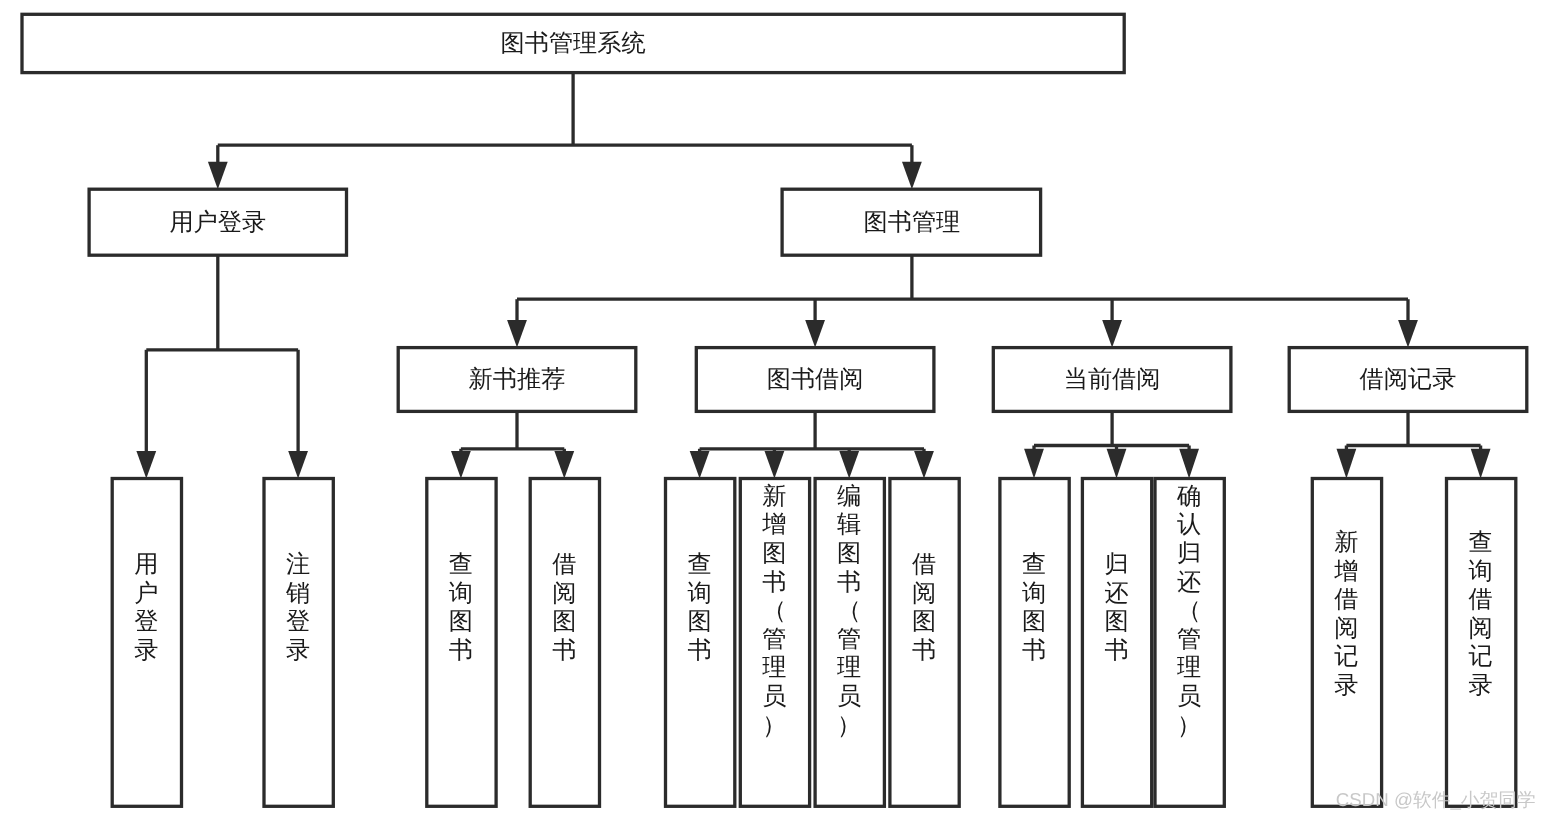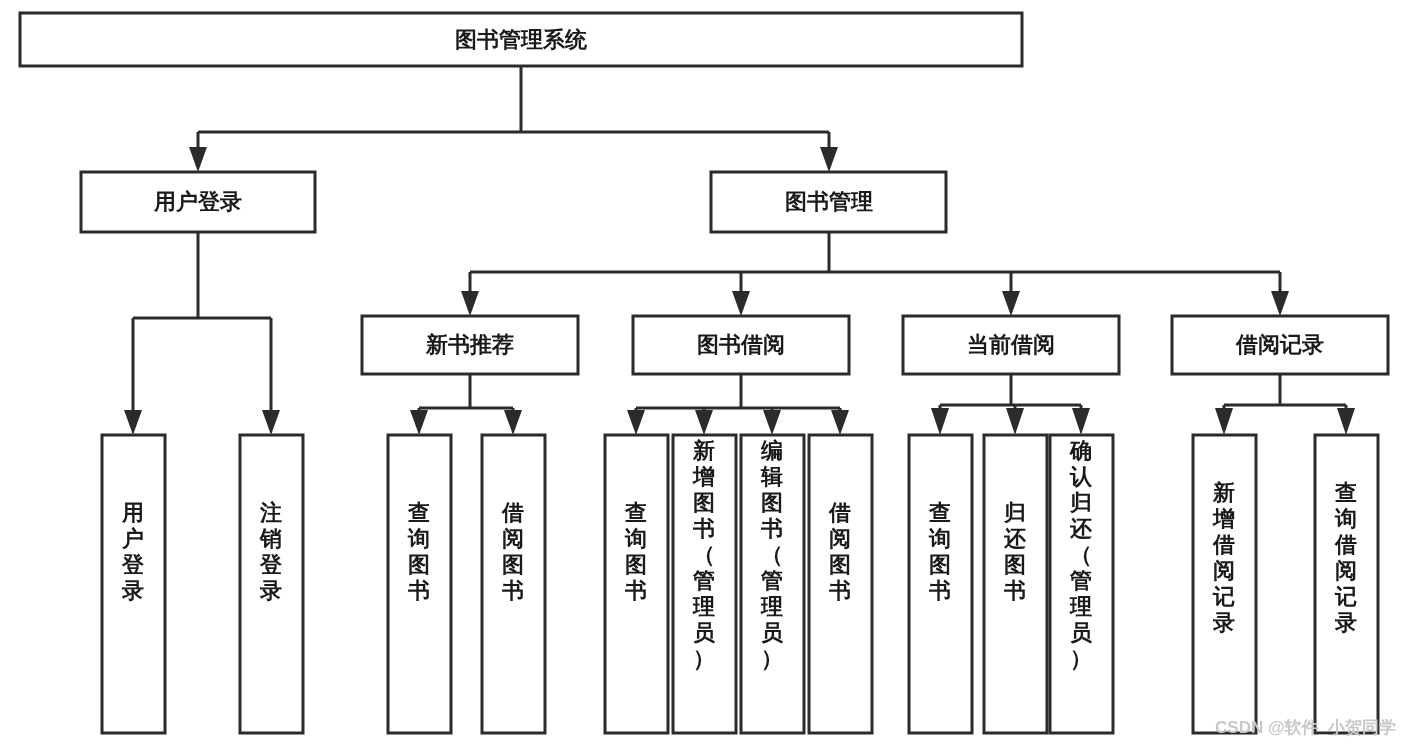--- a/index.html
+++ b/index.html
@@ -10,21 +10,20 @@
   body {
     width: 1405px;
     height: 747px;
     font-family: "Liberation Sans", "DejaVu Sans", sans-serif;
     overflow: hidden;
   }
   #diagram-root {
     position: relative;
     width: 1405px;
     height: 747px;
-    font-weight: bold;
   }
   svg.diagram-svg {
     position: absolute;
     top: 0;
     left: 0;
     width: 1405px;
     height: 747px;
   }
   .node-box {
     fill: #ffffff;

